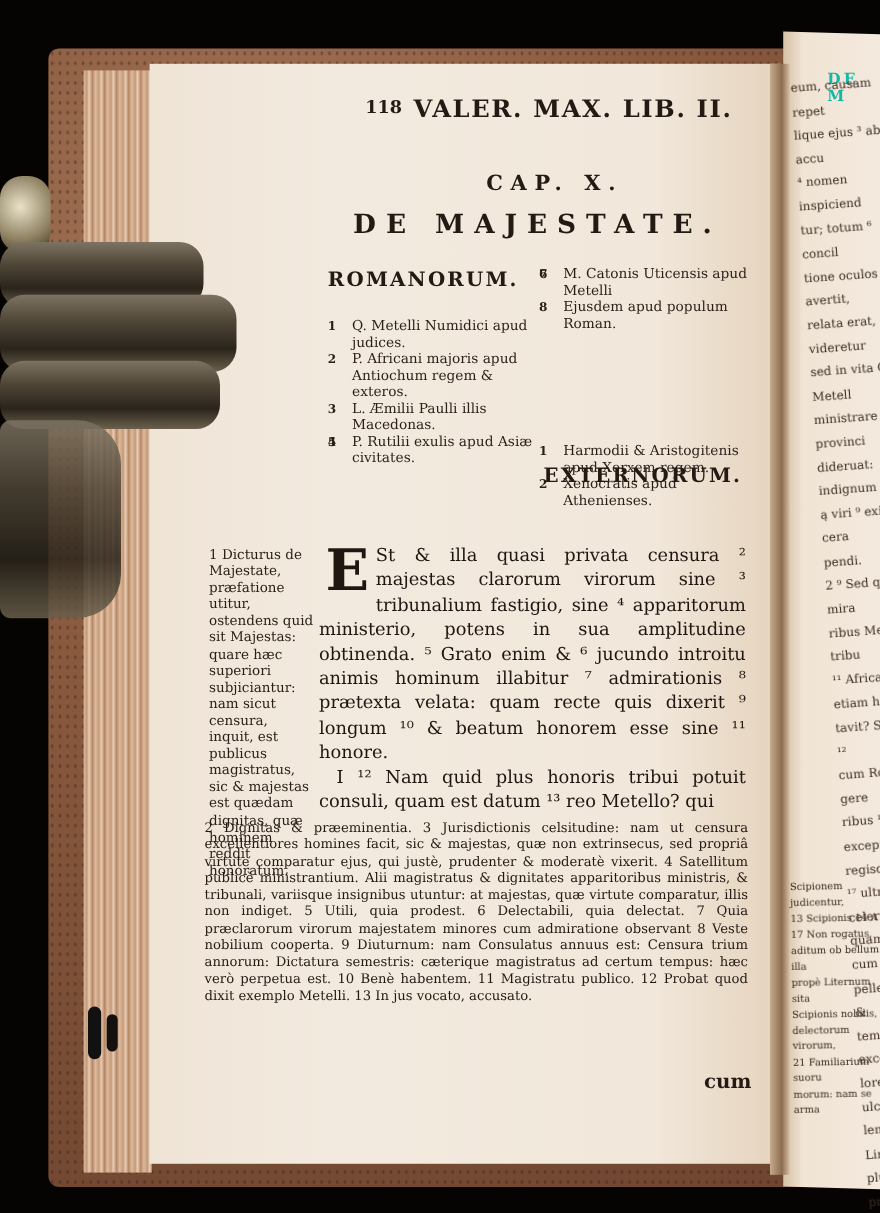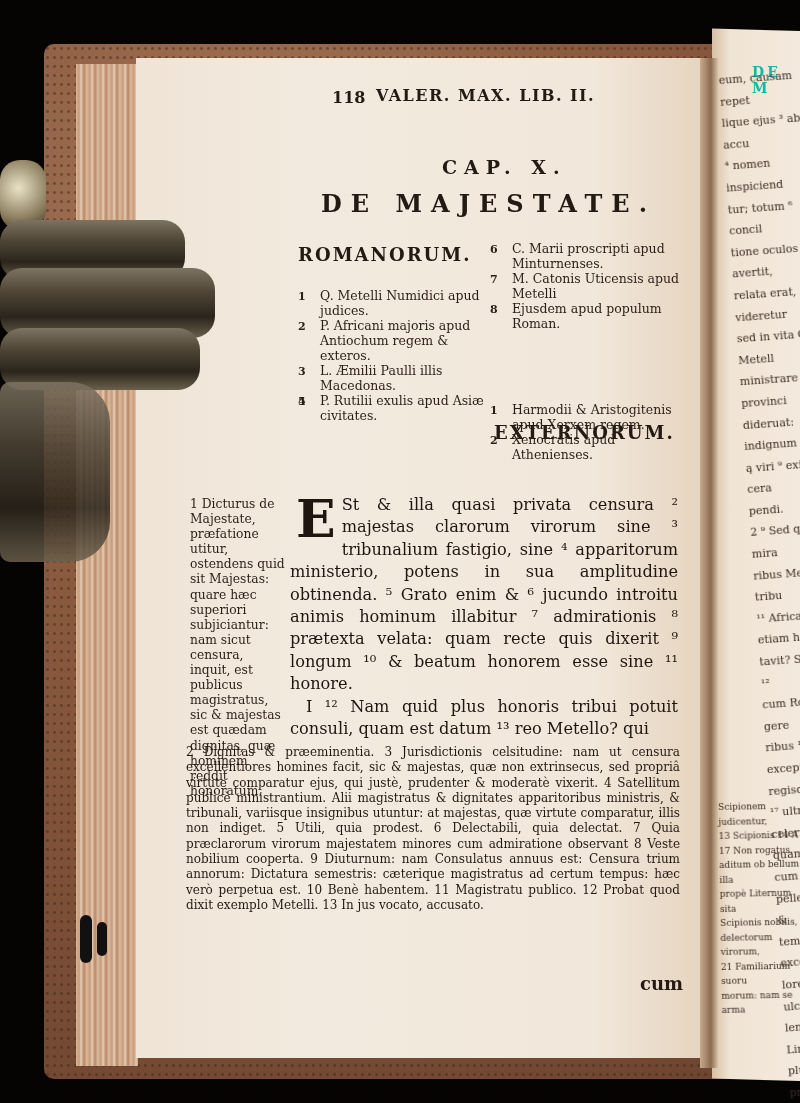--- a/index.html
+++ b/index.html
@@ -14,21 +14,21 @@
   .ink2{position:absolute;left:97px;top:922px;width:10px;height:34px;background:#151010;border-radius:6px;}
   .page{position:absolute;left:136px;top:58px;width:574px;height:1000px;
     background:linear-gradient(90deg,#efe4d6 0,#f3eadf 30%,#f1e7da 80%,#e5d3bd 100%);}
   .gutter{position:absolute;left:700px;top:58px;width:18px;height:1010px;background:linear-gradient(90deg,#c7ab8d,#8c6c50 60%,#d9c2a6);}
   .rpage{position:absolute;left:712px;top:30px;width:100px;height:1050px;
     background:linear-gradient(90deg,#d6c0a4 0,#f0e4d4 18%,#f4eadf 100%);transform:skewY(1.6deg);}
   .stand{position:absolute;left:0;top:150px;width:215px;height:440px;}
   .stand .knob{position:absolute;left:0;top:10px;width:46px;height:70px;background:radial-gradient(circle at 40% 40%,#e9e2c8,#8d7f60 60%,#3a3224);border-radius:20px;}
   .stand .arm{position:absolute;border-radius:22px;background:linear-gradient(180deg,#7d7362 0,#4e4536 35%,#2a241b 70%,#6b604c 100%);}
   .t{position:absolute;color:#241a14;white-space:nowrap;}
-  .runhead{left:283px;top:86px;font-size:16px;letter-spacing:1.5px;font-weight:bold;}
+  .runhead{left:283px;top:86px;font-size:22px;letter-spacing:1.5px;font-weight:bold;}
   .pageno{left:298px;top:88px;font-size:16px;font-weight:bold;margin-left:34px;}
   .cap{left:442px;top:156px;font-size:19px;letter-spacing:7px;font-weight:bold;}
   .title{left:321px;top:189px;font-size:24px;letter-spacing:9px;font-weight:bold;text-align:center;}
   .secth{font-size:18px;letter-spacing:2px;font-weight:bold;}
   .toc{position:absolute;font-size:12.5px;line-height:15px;color:#2a1e17;}
   .toc .item{position:relative;padding-left:26px;}
   .toc .num{position:absolute;left:4px;top:1px;font-size:11px;font-weight:bold;}
   .margin{position:absolute;left:190px;top:497px;width:96px;font-size:12.3px;line-height:15.1px;color:#2a1e17;}
   .body{position:absolute;left:290px;top:494px;width:388px;font-size:16.2px;line-height:22.4px;color:#201611;text-align:justify;}
   .dropcap{float:left;font-size:52px;line-height:46px;margin:2px 6px 0 6px;font-weight:bold;}
@@ -67,21 +67,21 @@
 
 <div class="toc" style="left:294px;top:288px;width:192px;">
   <div class="item"><span class="num">1</span><span>Q. Metelli Numidici apud judices.</span></div>
   <div class="item"><span class="num">2</span><span>P. Africani majoris apud Antiochum regem &amp; exteros.</span></div>
   <div class="item"><span class="num">3</span><span>L. Æmilii Paulli illis Macedonas.</span></div>
   <div class="item"><span class="num">4</span></div>
   <div class="item"><span class="num">5</span><span>P. Rutilii exulis apud Asiæ civitates.</span></div>
 </div>
 
 <div class="toc" style="left:486px;top:241px;width:194px;">
-  <div class="item"><span class="num">6</span><span>C. Marii proscripti apud Minturnenses.</span></div>
+  <div class="item"><span class="num">6</span></div>
   <div class="item"><span class="num">7</span><span>M. Catonis Uticensis apud Metelli</span></div>
   <div class="item"><span class="num">8</span><span>Ejusdem apud populum Roman.</span></div>
 </div>
 
 <div class="t secth" style="left:494px;top:380px;margin-top:42px;">EXTERNORUM.</div>
 
 <div class="toc" style="left:486px;top:402px;width:194px;">
   <div class="item"><span class="num">1</span><span>Harmodii &amp; Aristogitenis apud Xerxem regem.</span></div>
   <div class="item"><span class="num">2</span><span>Xenocratis apud Athenienses.</span></div>
 </div>

